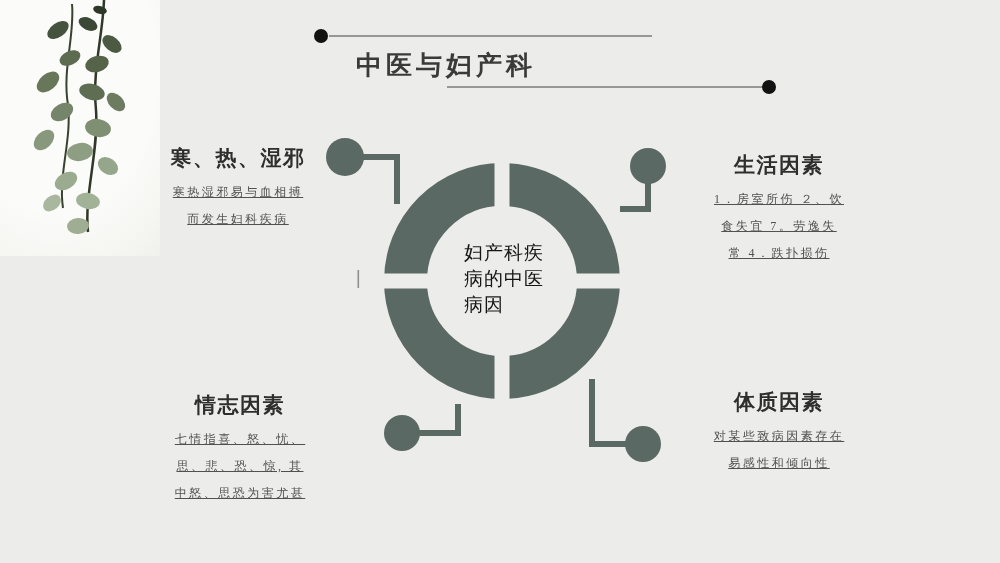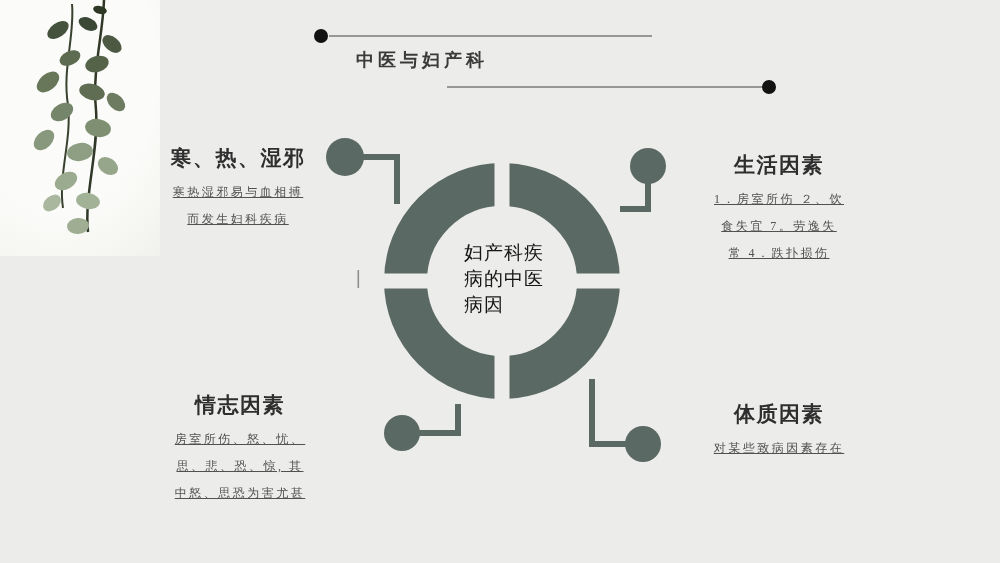--- a/index.html
+++ b/index.html
@@ -12,21 +12,21 @@
   }
   
   .photo{
     position:absolute;left:0;top:0;width:160px;height:256px;
     background:radial-gradient(120% 105% at 35% 28%, #fbfbf9 52%, #f5f5f2 74%, var(--background,#ececea) 98%);
   }
   .photo svg{display:block;}
   
   .title{
     position:absolute;left:356px;top:48px;
-    font-size:18px;font-weight:600;
+    font-size:26px;font-weight:600;
     letter-spacing:4px;
     color:var(--title-ink,#3a3a3a);
   }
   
   .center-label{
     position:absolute;left:464px;top:240px;width:96px;
     font-family:Liberation Sans, sans-serif;
     font-size:19px;line-height:26px;
     color:#161616;letter-spacing:1px;text-align:left;
   }
@@ -39,21 +39,21 @@
   }
   .factor .body{
     font-size:12px;line-height:27px;
     color:var(--body-ink,#515151);
     letter-spacing:2.5px;
     text-decoration:underline;
   }
   .factor-tl{left:128px;top:144px;width:220px;}
   .factor-tr{left:674px;top:151px;width:210px;}
   .factor-bl{left:130px;top:391px;width:220px;}
-  .factor-br{left:668px;top:400px;width:222px;}
+  .factor-br{left:668px;top:388px;width:222px;}
   
   .overlay{position:absolute;left:0;top:0;}
   .accent-fill{fill:var(--accent,#5b6965);}
   .accent-stroke{stroke:var(--accent,#5b6965);fill:none;}
   .bg-fill{fill:var(--background,#ececea);}
   .rule{stroke:var(--rule-gray,#979797);stroke-width:2;}
   .end-dot{fill:var(--dot-black,#121212);}
 </style>
 </head>
 <body>
@@ -134,26 +134,27 @@
     <div class="body">
       <div>1．房室所伤 ２、饮</div>
       <div>食失宜 7。劳逸失</div>
       <div>常 4．跌扑损伤</div>
     </div>
   </div>
 
   <div class="factor factor-bl">
     <div class="heading">情志因素</div>
     <div class="body">
-      <div>房室所伤、怒、忧、</div>
+      <div>七情指喜、怒、忧、</div>
       <div>思、悲、恐、惊, 其</div>
       <div>中怒、思恐为害尤甚</div>
     </div>
   </div>
 
   <div class="factor factor-br">
     <div class="heading">体质因素</div>
     <div class="body">
       <div>对某些致病因素存在</div>
+      <div>易感性和倾向性</div>
     </div>
   </div>
 
 </div>
 
 </body></html>

